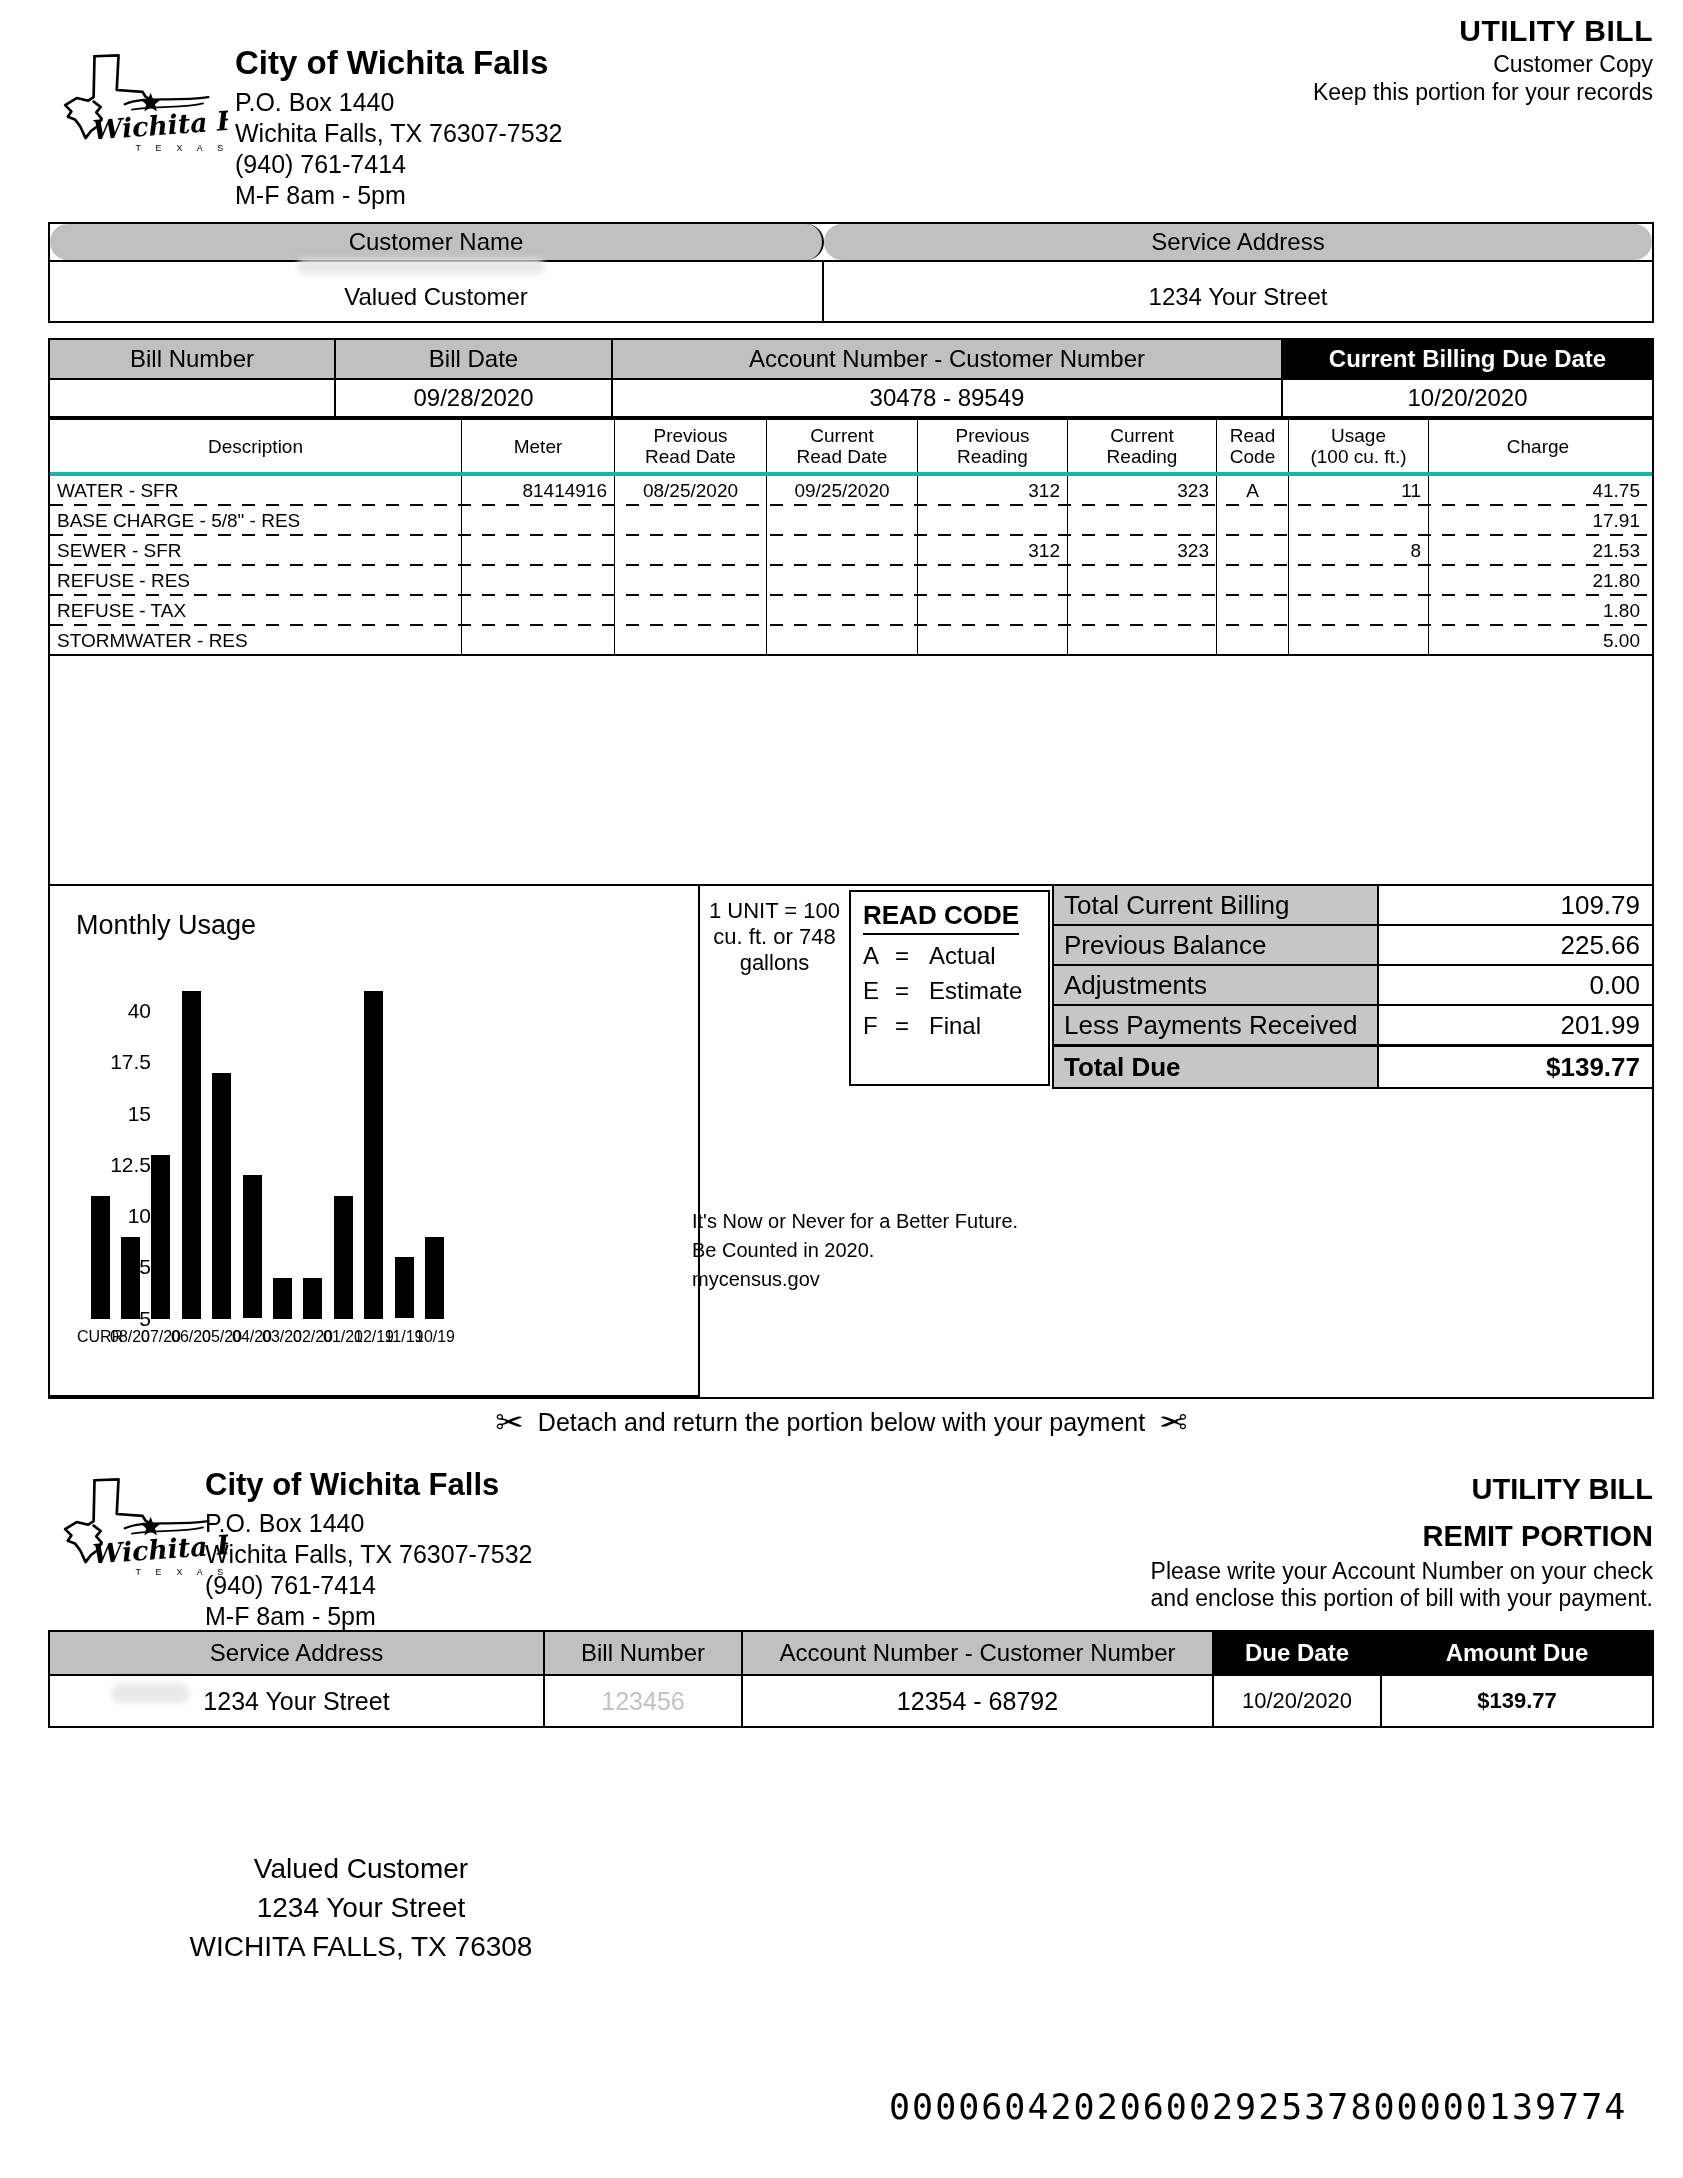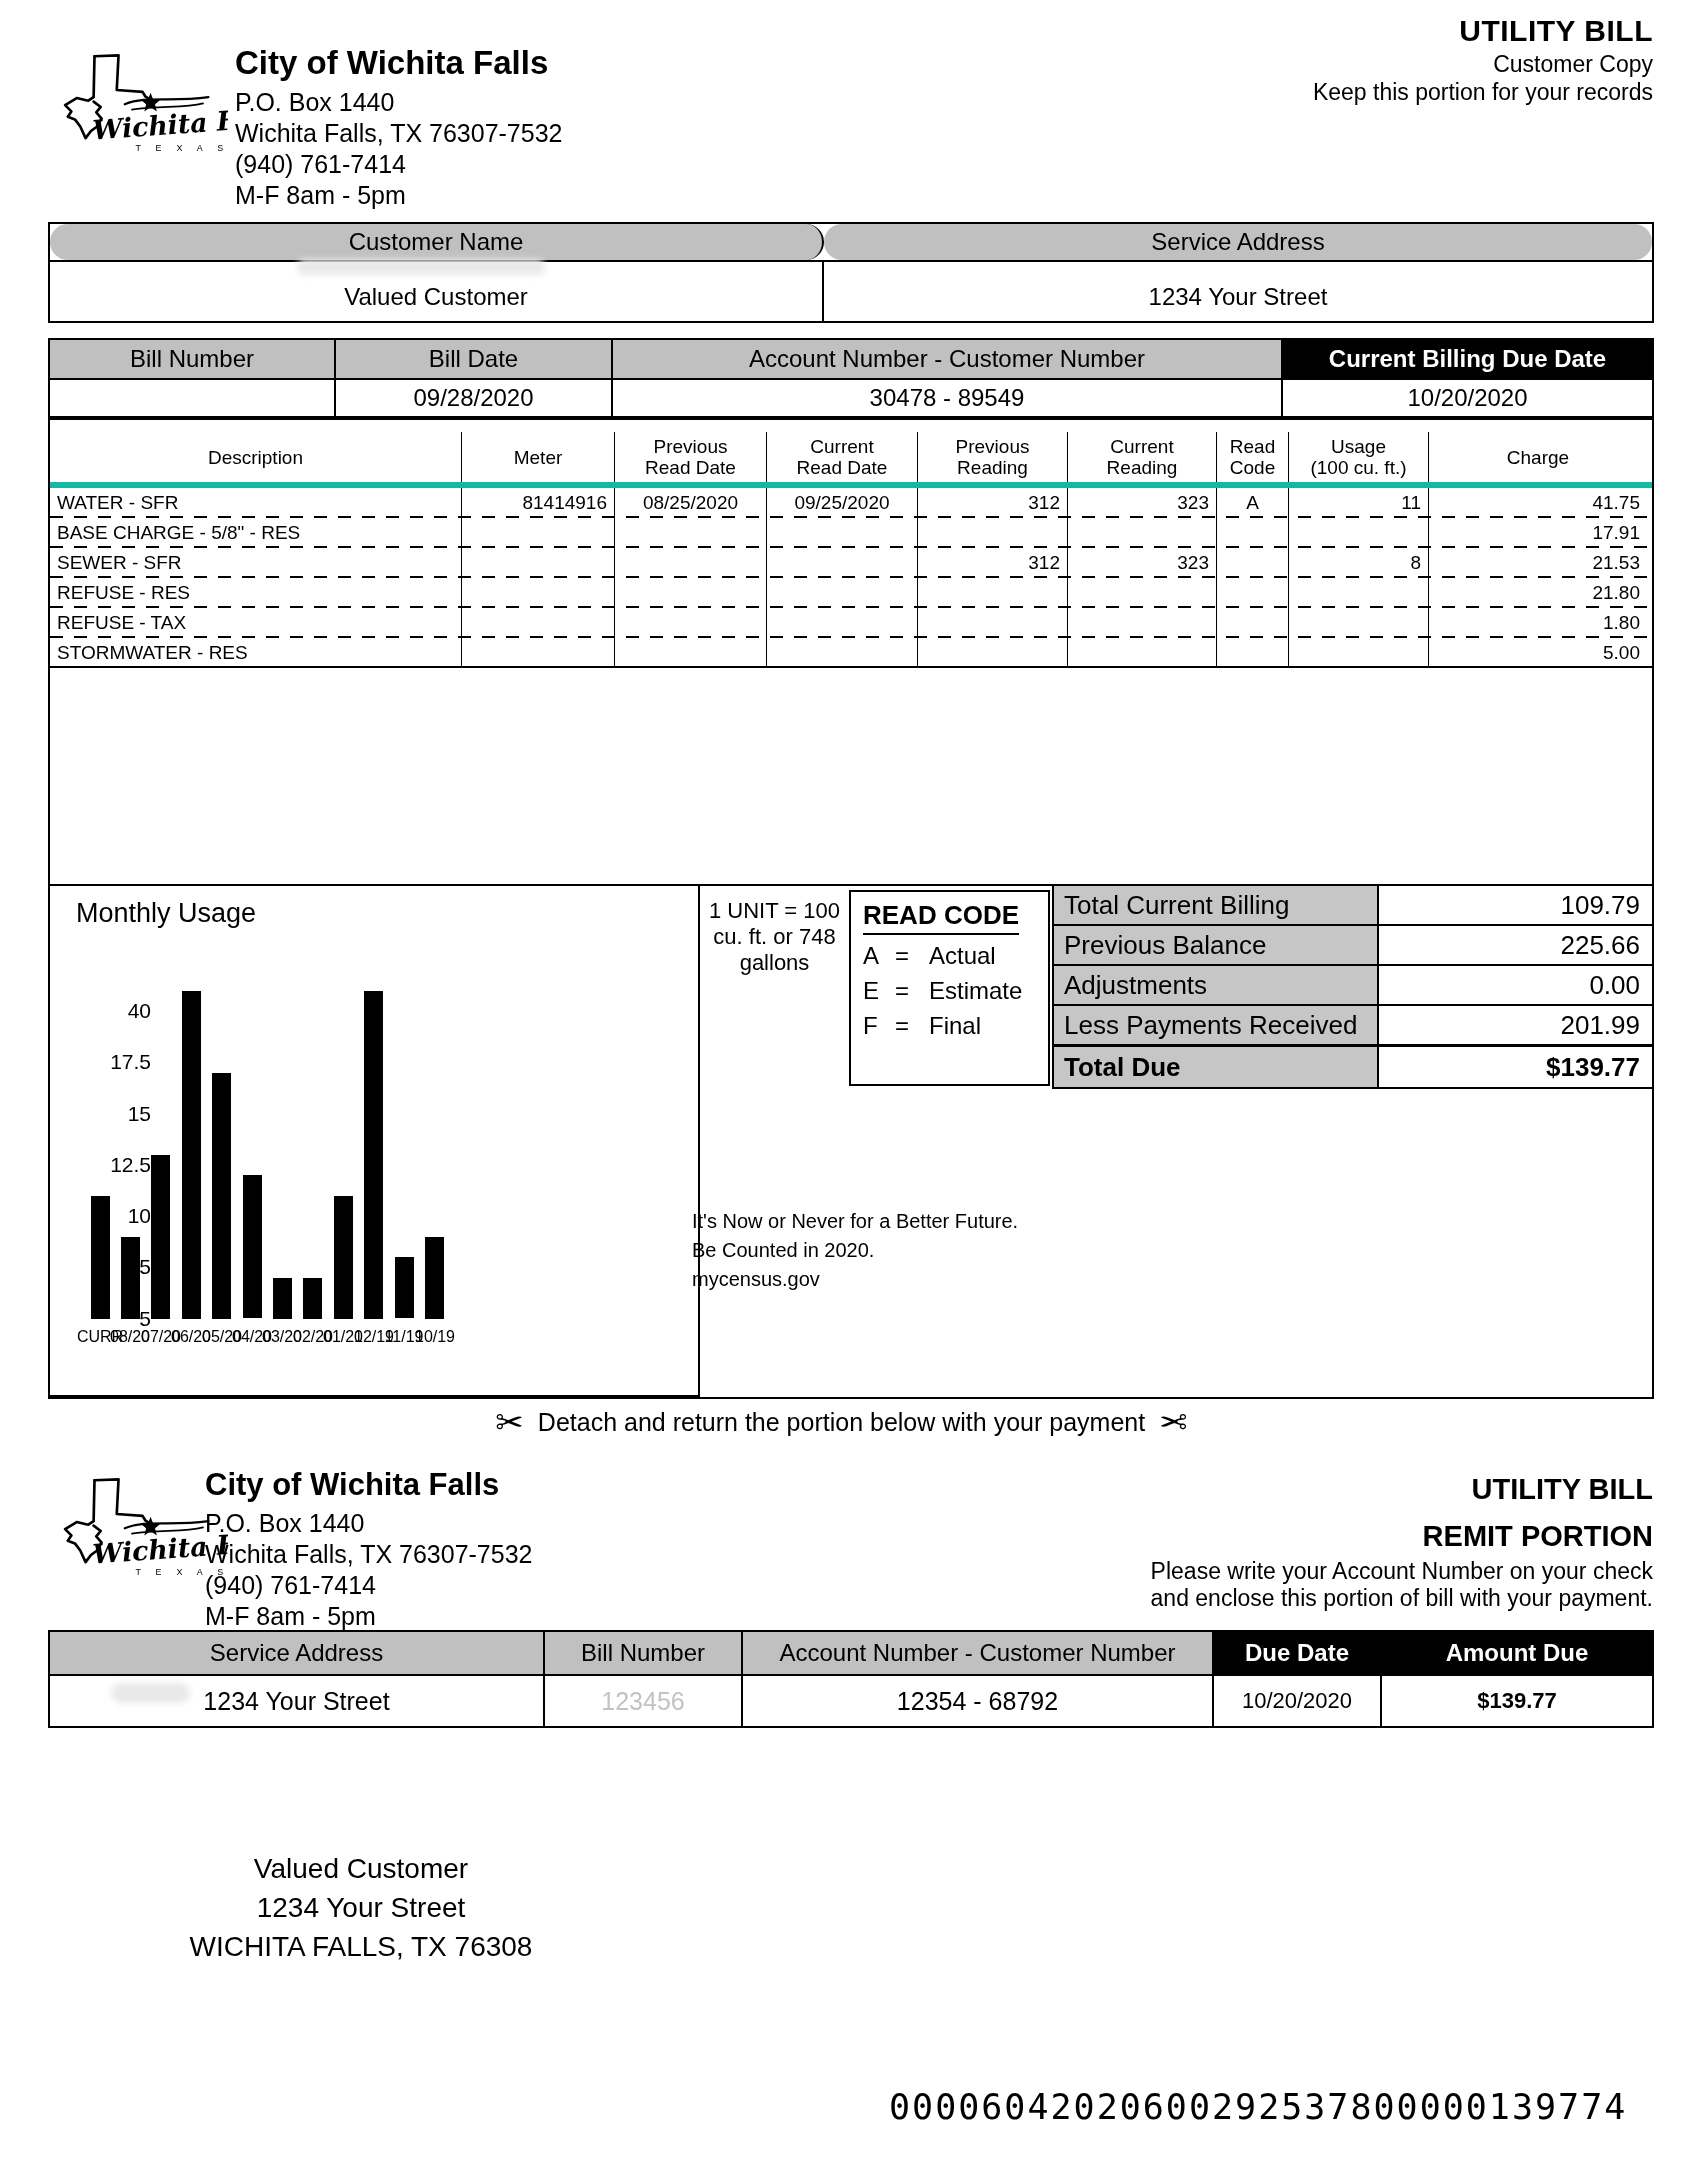--- a/index.html
+++ b/index.html
@@ -43,37 +43,37 @@
   .bi-row { display:flex; }
   .bi-head { height:40px; border-bottom:2px solid #000; }
   .bi-valr { height:36px; }
   .bi-cell { display:flex; align-items:center; justify-content:center; font-size:24px; border-right:2px solid #000; }
   .bi-cell:last-child { border-right:none; }
   .bi-c1 { width:286px; } .bi-c2 { width:277px; } .bi-c3 { width:670px; } .bi-c4 { flex:1; }
 
   
   .li-table { position:absolute; left:48px; top:418px; width:1606px; height:466px;
               border:2px solid #000; border-bottom:none; }
-  .li-header { display:flex; height:56px; border-bottom:6px solid #14b8a6;margin-top:12px; }
+  .li-header { display:flex; height:56px; border-bottom:4px solid #14b8a6; }
   .li-hcell { display:flex; flex-direction:column; align-items:center; justify-content:center;
               font-size:19px; line-height:21px; border-right:1px solid #000; text-align:center; }
   .li-hcell:last-child { border-right:none; }
   .li-row { display:flex; height:30px; position:relative; }
   .li-row::after { content:""; position:absolute; left:0; right:0; bottom:0; height:2px;
     background:repeating-linear-gradient(90deg,#000 0 13px,transparent 13px 24px); }
   .li-row.last::after { background:#000; }
   .li-cell { display:flex; align-items:center; font-size:19px; border-right:1px solid #000; padding:0 7px; }
   .li-cell:last-child { border-right:none; }
   .al-l { justify-content:flex-start; } .al-c { justify-content:center; } .al-r { justify-content:flex-end; }
 
   
   .month-box { position:absolute; left:48px; top:884px; width:1606px; height:515px; border:2px solid #000; }
   .month-divider { position:absolute; left:648px; top:0; bottom:0; width:2px; background:#000; }
   .month-bottom-heavy { position:absolute; left:-2px; bottom:-2px; width:652px; height:4px; background:#000; }
-  .chart-title { position:absolute; left:26px; top:12px; font-size:27px; }
+  .chart-title { position:absolute; left:26px; top:24px; font-size:27px; }
   .chart-area { position:absolute; left:0; top:0; width:648px; height:511px; }
   .bar { position:absolute; width:19px; background:#000; }
   .ytick-label { position:absolute; width:79px; text-align:right; transform:translateY(-50%); font-size:21px; left:22px; }
   .xlabel { position:absolute; transform:translateX(-50%); font-size:16px; white-space:nowrap; }
   .unit-note { position:absolute; left:655px; top:12px; width:139px; text-align:center; font-size:22px; line-height:26px; }
   .readcode-box { position:absolute; left:799px; top:4px; width:201px; height:196px; border:2px solid #000; padding:8px 12px; }
   .rc-title { font-size:26px; font-weight:bold; display:inline-block; border-bottom:2px solid #000; padding-bottom:2px; }
   .rc-item { display:flex; font-size:24px; margin-top:6px; line-height:29px; }
   .rc-letter { width:32px; } .rc-eq { width:34px; }
   .summary { position:absolute; left:1002px; top:0; width:600px; border-left:2px solid #000; }

